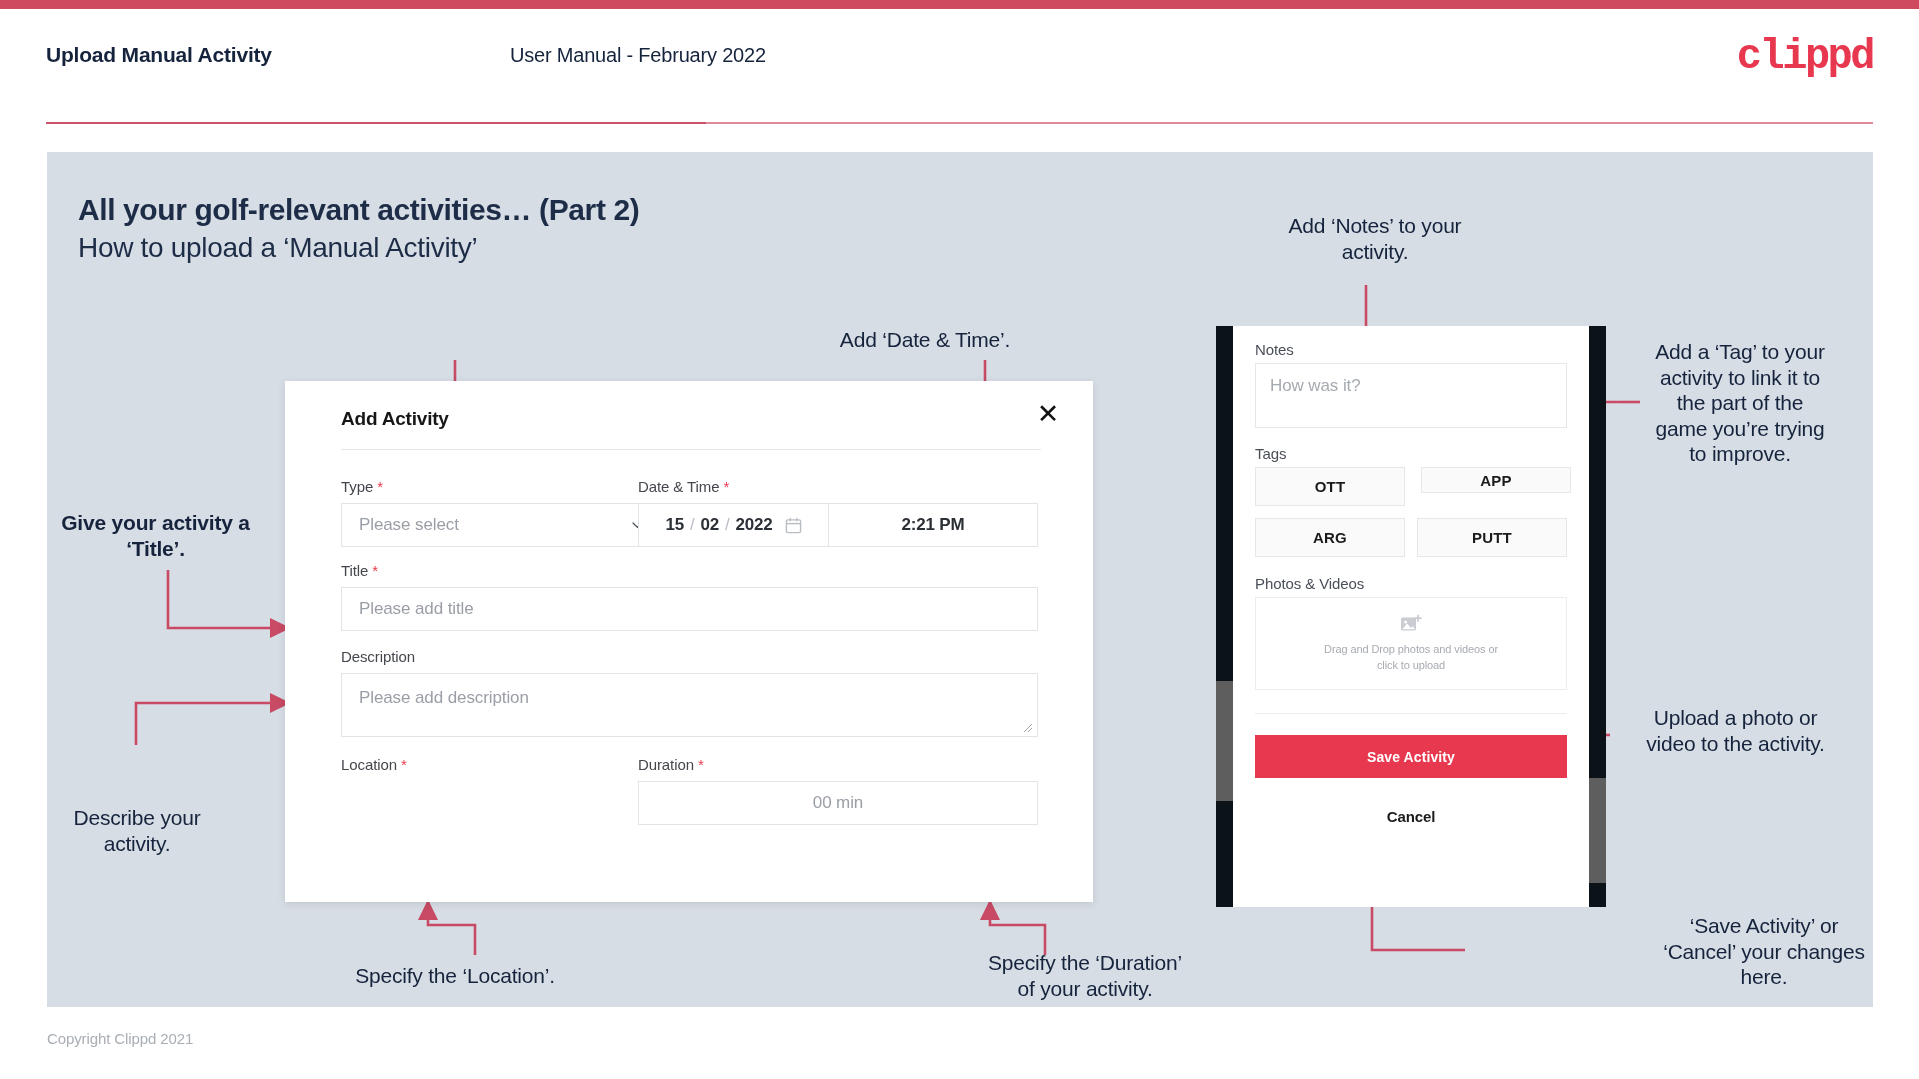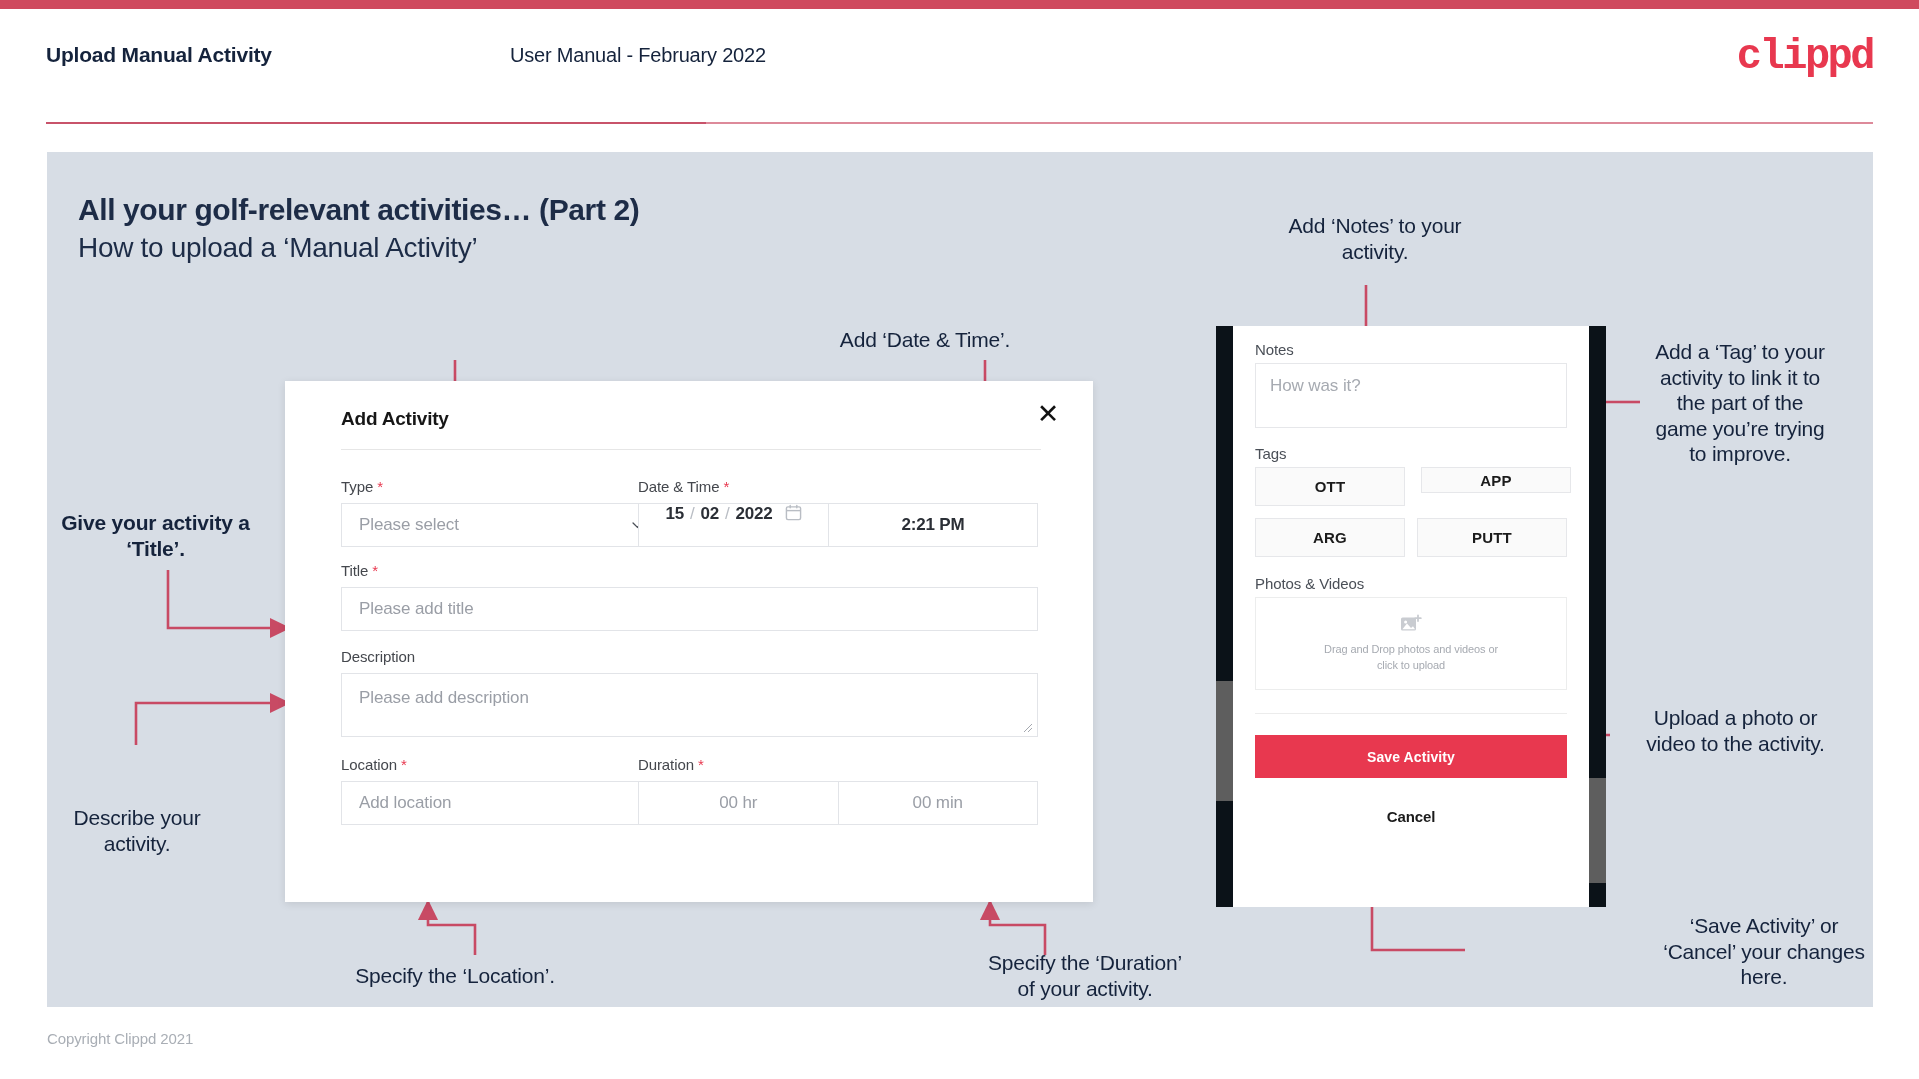--- a/index.html
+++ b/index.html
@@ -109,21 +109,21 @@
   .chev {
     position: absolute; right: 18px; top: 50%; transform: translateY(-50%);
     width: 13px; height: 13px;
   }
   .dt-wrap {
     position: absolute;
     border: 1px solid #e2e4e8; background:#fff;
     display:flex;
   }
   .dt-left {
-    flex: 0 0 190px; display:flex; align-items:flex-start; justify-content:center;
+    flex: 0 0 190px; display:flex; align-items:center; justify-content:center;
     gap: 6px; font-size: 17px; color:#2b2f36; font-weight:600; letter-spacing:-0.2px;
     border-right: 1px solid #e2e4e8;
   }
   .dt-sep { color:#b9bdc4; font-weight:400; }
   .cal-ico { width:17px; height:17px; margin-left:6px; }
   .dt-right {
     flex:1; display:flex; align-items:center; justify-content:center;
     font-size:17px; color:#2b2f36; font-weight:600; letter-spacing:-0.2px;
   }
   .ta {
@@ -334,32 +334,26 @@
       <span>Please add description</span>
       <svg class="ta-grip" viewBox="0 0 10 10">
         <path d="M9 1 L1 9 M9 5 L5 9" stroke="#9a9ea6" stroke-width="0.9"></path>
       </svg>
     </div>
 
     <div class="fld-label" style="left:56px; top:375px;">
       <span>Location</span>
       <span class="req">*</span>
     </div>
-    <div class="inp" style="left:56px; top:400px; width:322px; height:44px;">
-      <span>Add location</span>
-    </div>
 
     <div class="fld-label" style="left:353px; top:375px;">
       <span>Duration</span>
       <span class="req">*</span>
     </div>
     <div class="dur-wrap" style="left:353px; top:400px; width:400px; height:44px;">
-      <div class="dur-cell">
-        <span>00 hr</span>
-      </div>
       <div class="dur-cell">
         <span>00 min</span>
       </div>
     </div>
   </div>
 
   <div class="phone">
     <div class="bezel-l"></div>
     <div class="btn-strip" style="left:0; top:355px; height:120px;"></div>
     <div class="bezel-r"></div>

